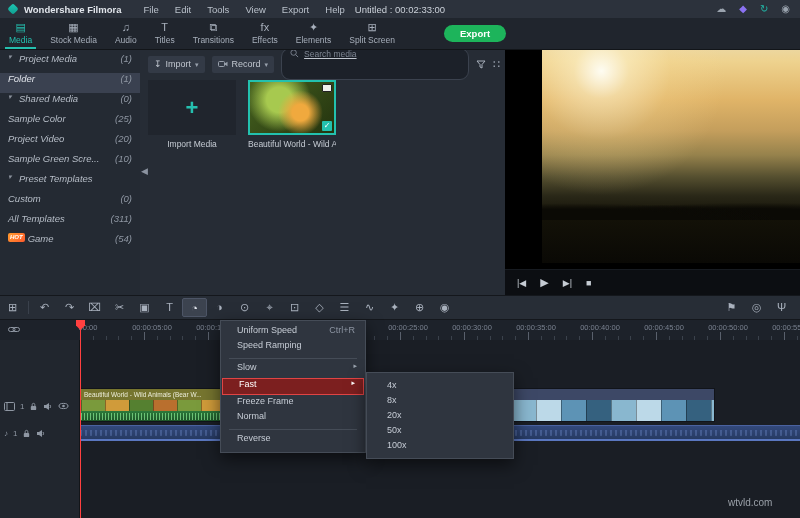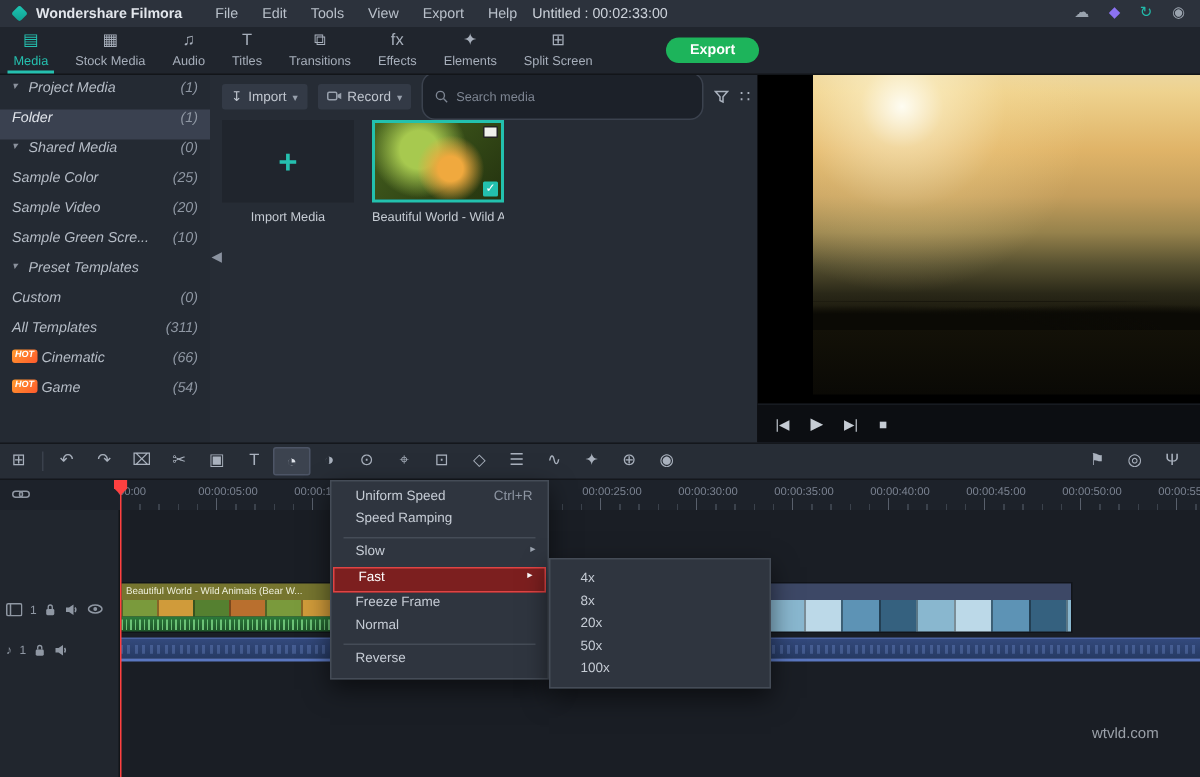--- a/index.html
+++ b/index.html
@@ -34,21 +34,21 @@
   .side-item.indent { }
   .count { position:absolute; right:8px; color:#8f97a3; }
   .hot { background:linear-gradient(135deg,#ff9b2d,#ff5a2d); color:#fff; font-size:6px; font-weight:bold; border-radius:2px; padding:0 2px; height:9px; line-height:9px; margin-right:3px; }
   .side-foot { position:absolute; left:0; top:281px; width:140px; display:flex; gap:14px; padding-left:10px; align-items:center; }
 
   
   #media { position:absolute; left:140px; top:50px; width:365px; height:245px; background:#262c35; }
   .m-toolbar { position:absolute; left:0; top:4px; width:100%; height:20px; display:flex; align-items:center; gap:7px; padding-left:8px; font-size:9px; color:#c0c6cf; }
   .dd { background:#333a46; height:17px; border-radius:2px; display:flex; align-items:center; padding:0 6px; gap:4px; }
   .dd .chev::before { content:"▾"; font-size:7px; color:#98a0ac; }
-  .search { width:188px; height:32px; background:#1c2129; border:1px solid #3b424e; border-radius:9px; display:flex; align-items:center; padding:0 8px; gap:5px; }
+  .search { width:188px; height:32px; background:#1c2129; border:1px solid #3b424e; border-radius:9px; display:flex; align-items:flex-start; padding:0 8px; gap:5px;text-decoration:underline; }
   .search input { flex:1; background:transparent; border:none; outline:none; color:#aab1bc; font-size:8.5px; font-family:"Liberation Sans", sans-serif; }
   .search input::placeholder { color:#7e8693; }
   .m-tool-icon { color:#a9b1bd; font-size:11px; }
   .tile { position:absolute; top:30px; width:88px; height:55px; background:#20252d; }
   #tile-import { left:8px; display:flex; align-items:center; justify-content:center; }
   #tile-import .plus { color:#25c0af; font-size:22px; font-weight:bold; }
   #tile-video { left:108px; border:2px solid #23c1ae;
     background:
       radial-gradient(circle at 60% 60%, #f0a93e 0 14%, rgba(240,169,62,0) 38%),
       radial-gradient(circle at 35% 35%, #a7c94f 0 20%, rgba(167,201,79,0) 50%),
@@ -123,21 +123,21 @@
   #speed-menu { position:absolute; left:220px; top:320px; width:146px; background:#2f353f; border:1px solid #454c57; box-shadow:0 6px 16px rgba(0,0,0,.55); z-index:40; padding:4px 0; font-size:9px; color:#c6ccd5; }
   .mi { height:15px; display:flex; padding:0 10px 0 16px; position:relative; }
   .mi .sc { margin-left:auto; color:#8d95a2; }
   .mi.has-sub::after { content:"▸"; position:absolute; right:8px; font-size:7px; color:#9aa2ae; }
   .mi.hl { background:#7c1f1f; border:1px solid #e04444; margin:1px 1px; color:#fff; height:17px; }
   .mi.hl::after { color:#fff; }
   .msep { height:1px; background:#454c57; margin:3px 8px; }
   #fast-menu { position:absolute; left:366px; top:372px; width:148px; background:#2f353f; border:1px solid #454c57; box-shadow:0 6px 16px rgba(0,0,0,.55); z-index:41; padding:5px 0; font-size:9px; color:#c6ccd5; }
   .smi { height:15px; line-height:15px; padding-left:20px; }
 
-  #watermark { position:absolute; left:728px; top:484px; font-size:10px; color:#9aa0a8; z-index:60; }
+  #watermark { position:absolute; left:728px; top:497px; font-size:10px; color:#9aa0a8; z-index:60; }
   svg { display:block; }
 </style>
 </head>
 <body>
 
 <div id="titlebar">
   <span class="logo-mark"></span>
   <span class="logo-text">Wondershare Filmora</span>
   <span class="menu-item">File</span>
   <span class="menu-item">Edit</span>
@@ -203,44 +203,39 @@
   <div class="side-item">
     <span class="chev down"></span>
     <span>Shared Media</span>
     <span class="count">(0)</span>
   </div>
   <div class="side-item indent">
     <span>Sample Color</span>
     <span class="count">(25)</span>
   </div>
   <div class="side-item indent">
-    <span>Sample Video</span>
+    <span>Project Video</span>
     <span class="count">(20)</span>
   </div>
   <div class="side-item indent">
     <span>Sample Green Scre...</span>
     <span class="count">(10)</span>
   </div>
   <div class="side-item">
     <span class="chev down"></span>
     <span>Preset Templates</span>
     <span class="count"></span>
   </div>
   <div class="side-item indent">
     <span>Custom</span>
     <span class="count">(0)</span>
   </div>
   <div class="side-item indent">
     <span>All Templates</span>
     <span class="count">(311)</span>
-  </div>
-  <div class="side-item indent">
-    <span class="hot">HOT</span>
-    <span>Cinematic</span>
-    <span class="count">(66)</span>
   </div>
   <div class="side-item indent">
     <span class="hot">HOT</span>
     <span>Game</span>
     <span class="count">(54)</span>
   </div>
   <div class="side-foot">
     <span>
         <svg width="11" height="9" viewBox="0 0 11 9">
           <path d="M.5 1.5h3l1 1.2h6v5.3h-10z" fill="none" stroke="#79818d"></path>

